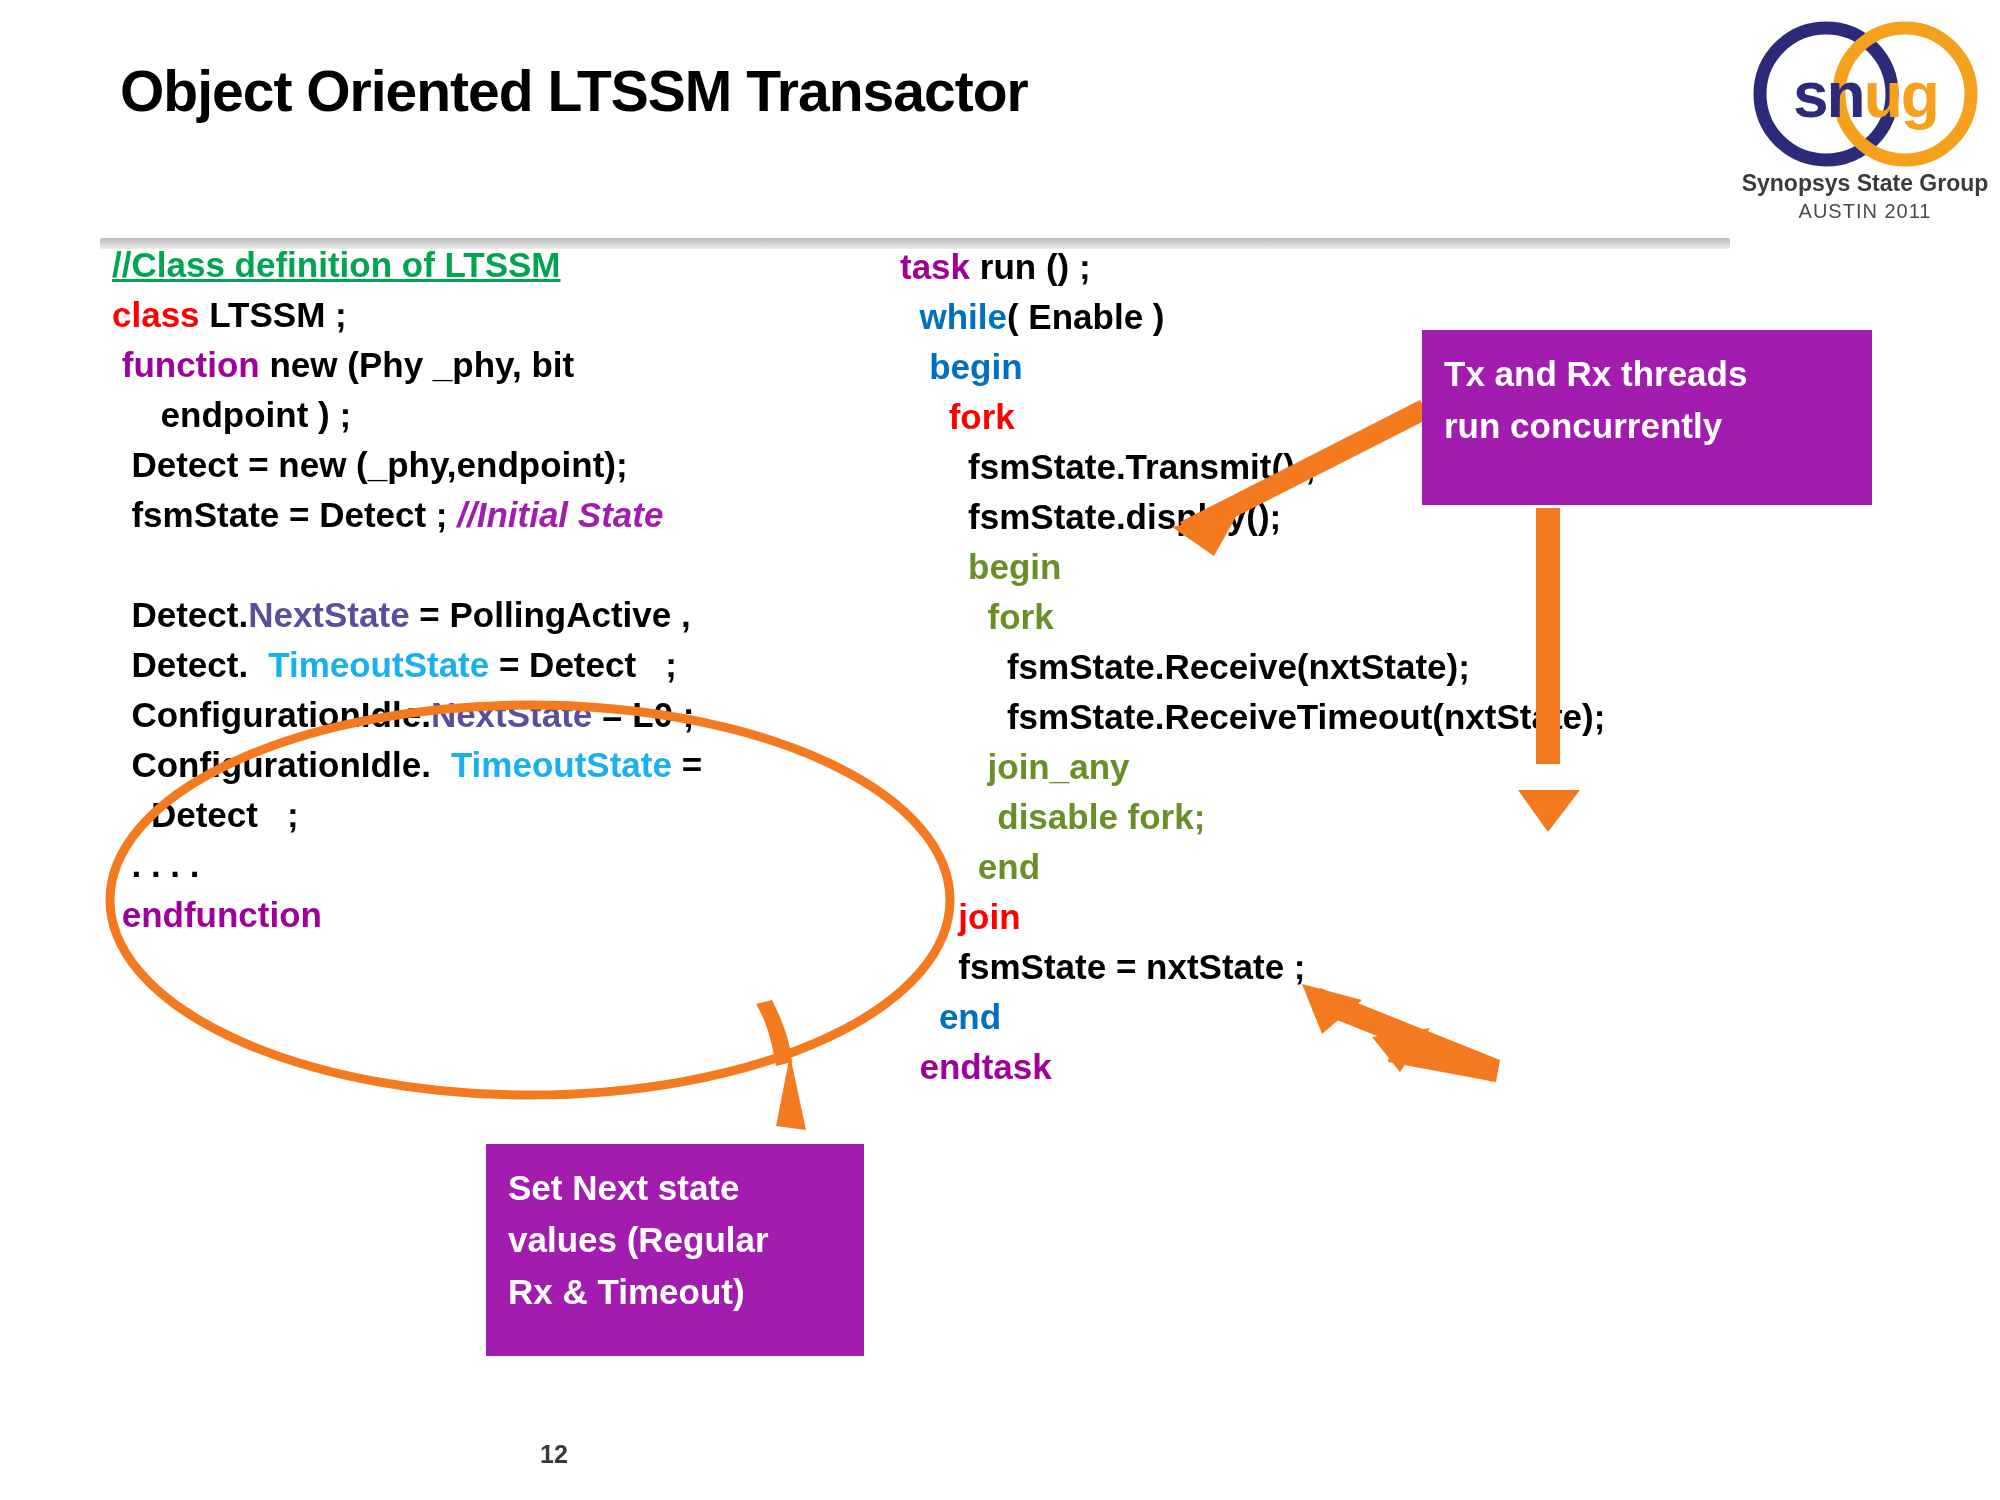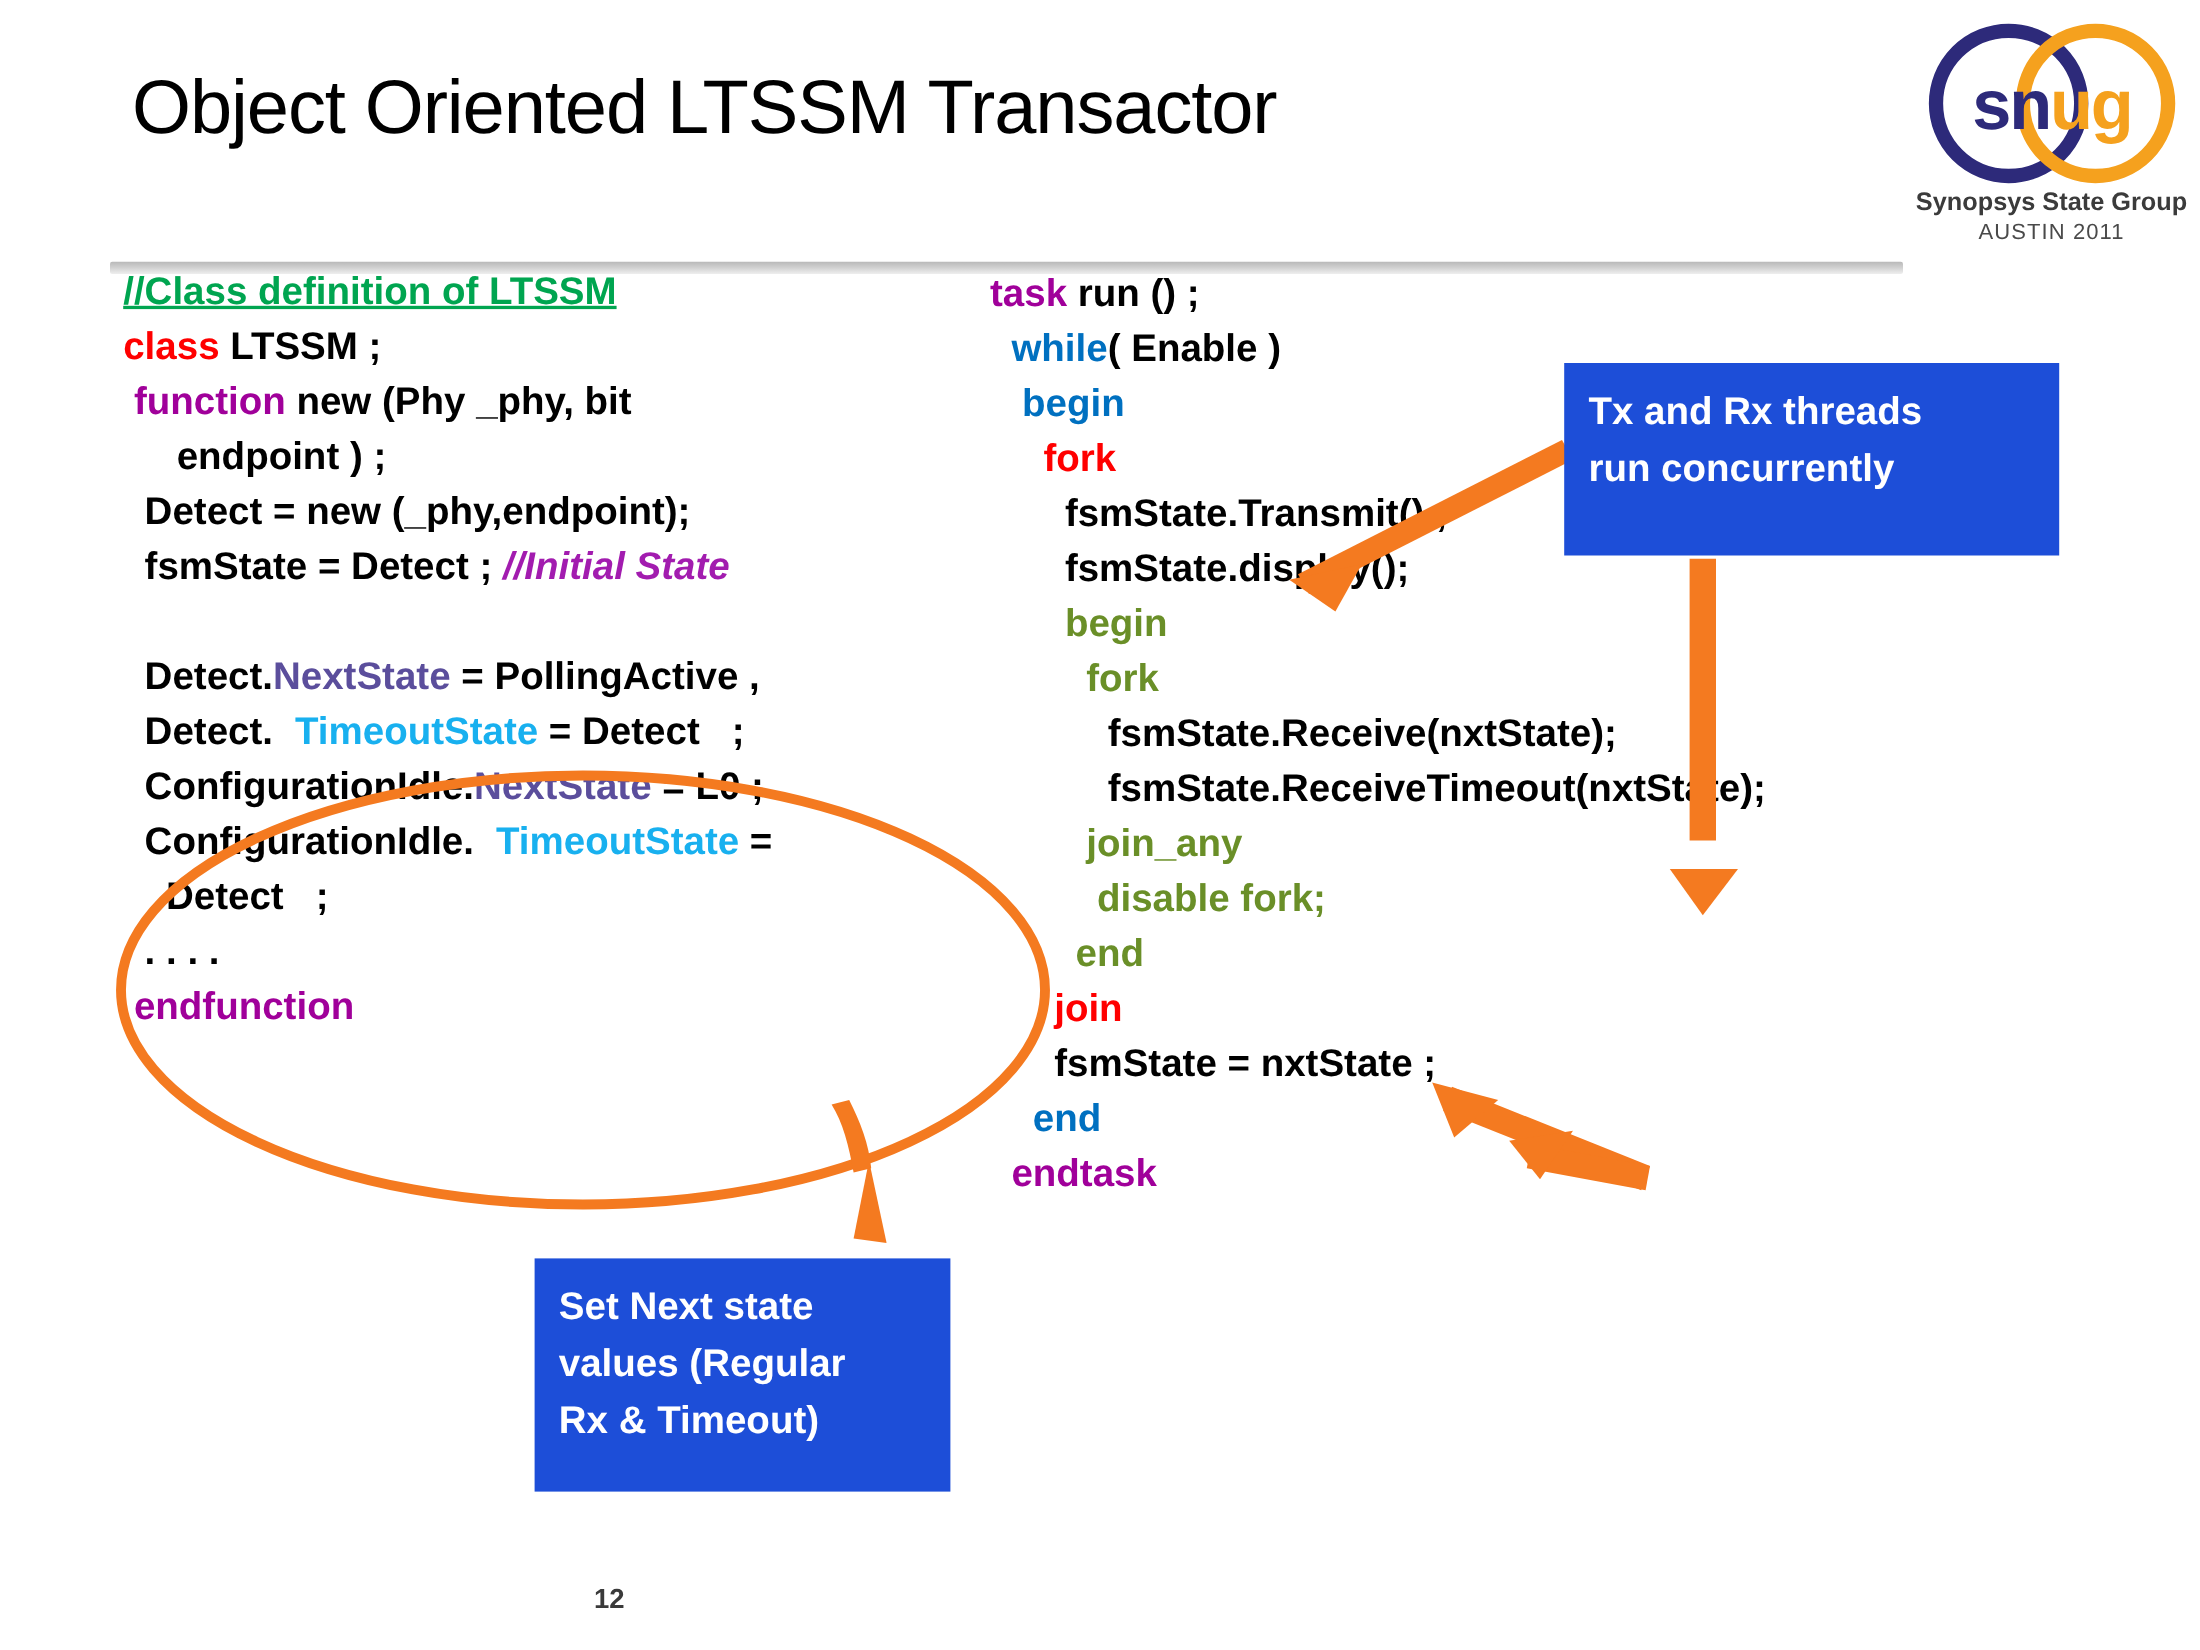--- a/index.html
+++ b/index.html
@@ -8,21 +8,21 @@
     background:#ffffff;
     font-family:"Liberation Sans", sans-serif;
     overflow:hidden;
     position:relative;
   }
   .slide{position:absolute;inset:0;}
 
   
   .title{
     position:absolute;left:120px;top:58px;
-    font-size:69px;font-weight:normal;color:#000;
+    font-size:57px;font-weight:bold;color:#000;
     letter-spacing:-1px;white-space:nowrap;
   }
   .rule{
     position:absolute;left:100px;top:238px;width:1630px;height:11px;
     background:linear-gradient(to bottom,#b9b9b9 0%,#cfcfcf 45%,#eeeeee 100%);
     border-radius:2px;
   }
   .logo{position:absolute;left:1738px;top:18px;width:254px;height:205px;}
   .logo-marks{position:absolute;left:10px;top:0;width:235px;height:152px;}
   .snug-word{
@@ -53,21 +53,21 @@
   .kw-green-u{color:#00a550;text-decoration:underline;}
   .kw-red{color:#ff0000;}
   .kw-purple{color:#a0009a;}
   .kw-blue{color:#0070c0;}
   .kw-olive{color:#6a8f28;}
   .kw-slate{color:#5b4e9c;}
   .kw-cyan{color:#18b0ef;margin-left:20px;}
 
   
   .callout{
-    position:absolute;background:#1d4ed8;color:#ffffff;
+    position:absolute;background:#a21caf;color:#ffffff;
     font-size:35px;font-weight:bold;line-height:52px;
     padding:18px 22px;box-sizing:border-box;
   }
   #callout-tx{left:1422px;top:330px;width:450px;height:175px;}
   #callout-code{left:1502px;top:996px;width:440px;height:260px;}
   #callout-set{left:486px;top:1144px;width:378px;height:212px;}
 
   
   .overlay{position:absolute;left:0;top:0;width:2000px;height:1500px;pointer-events:none;}
 

